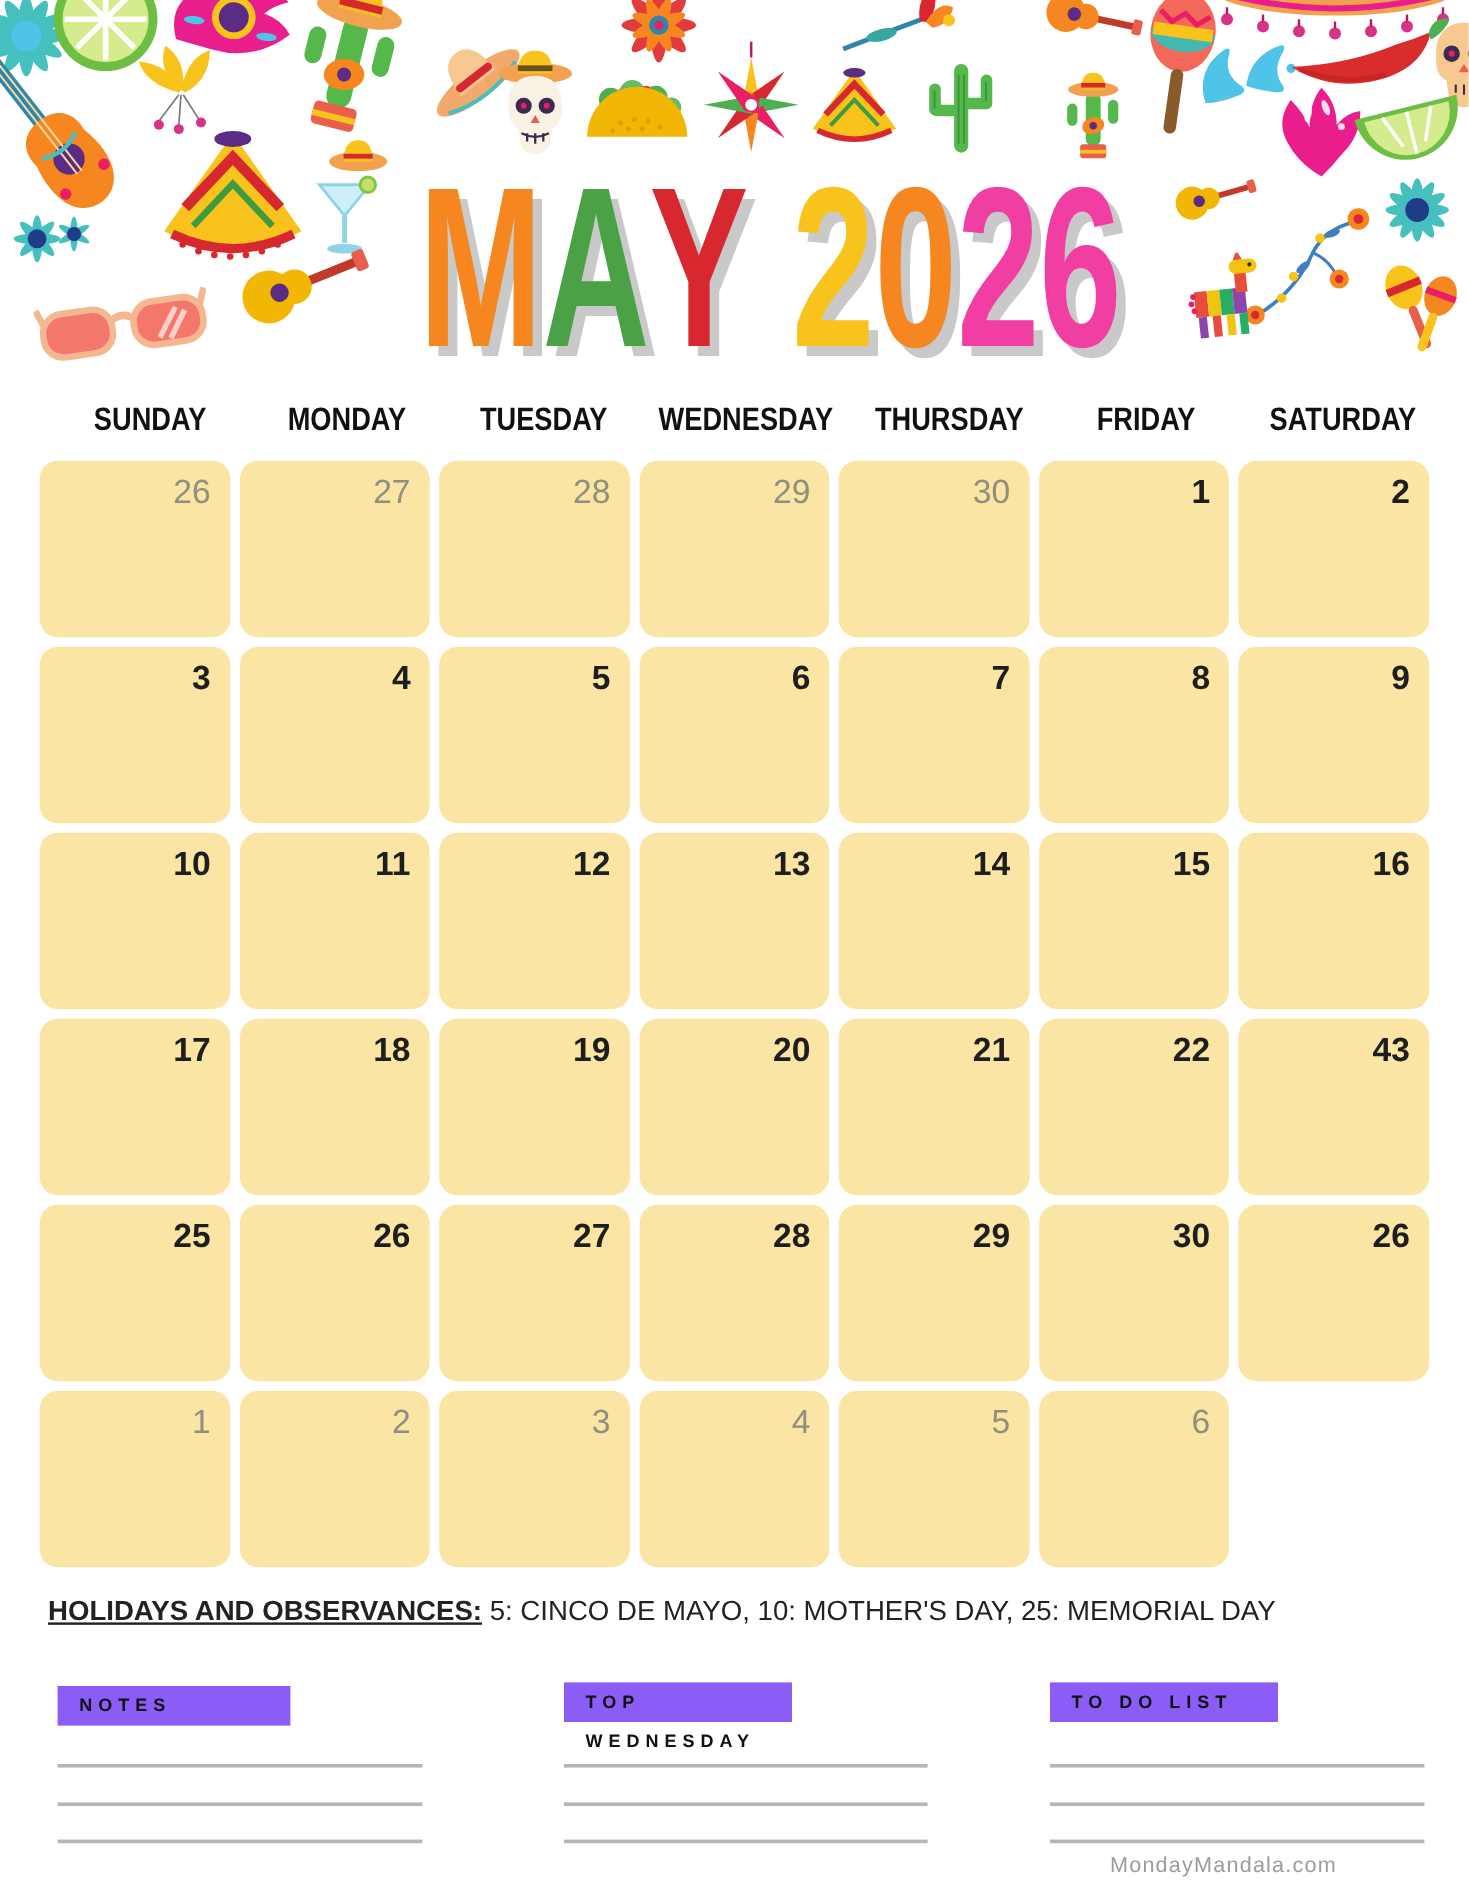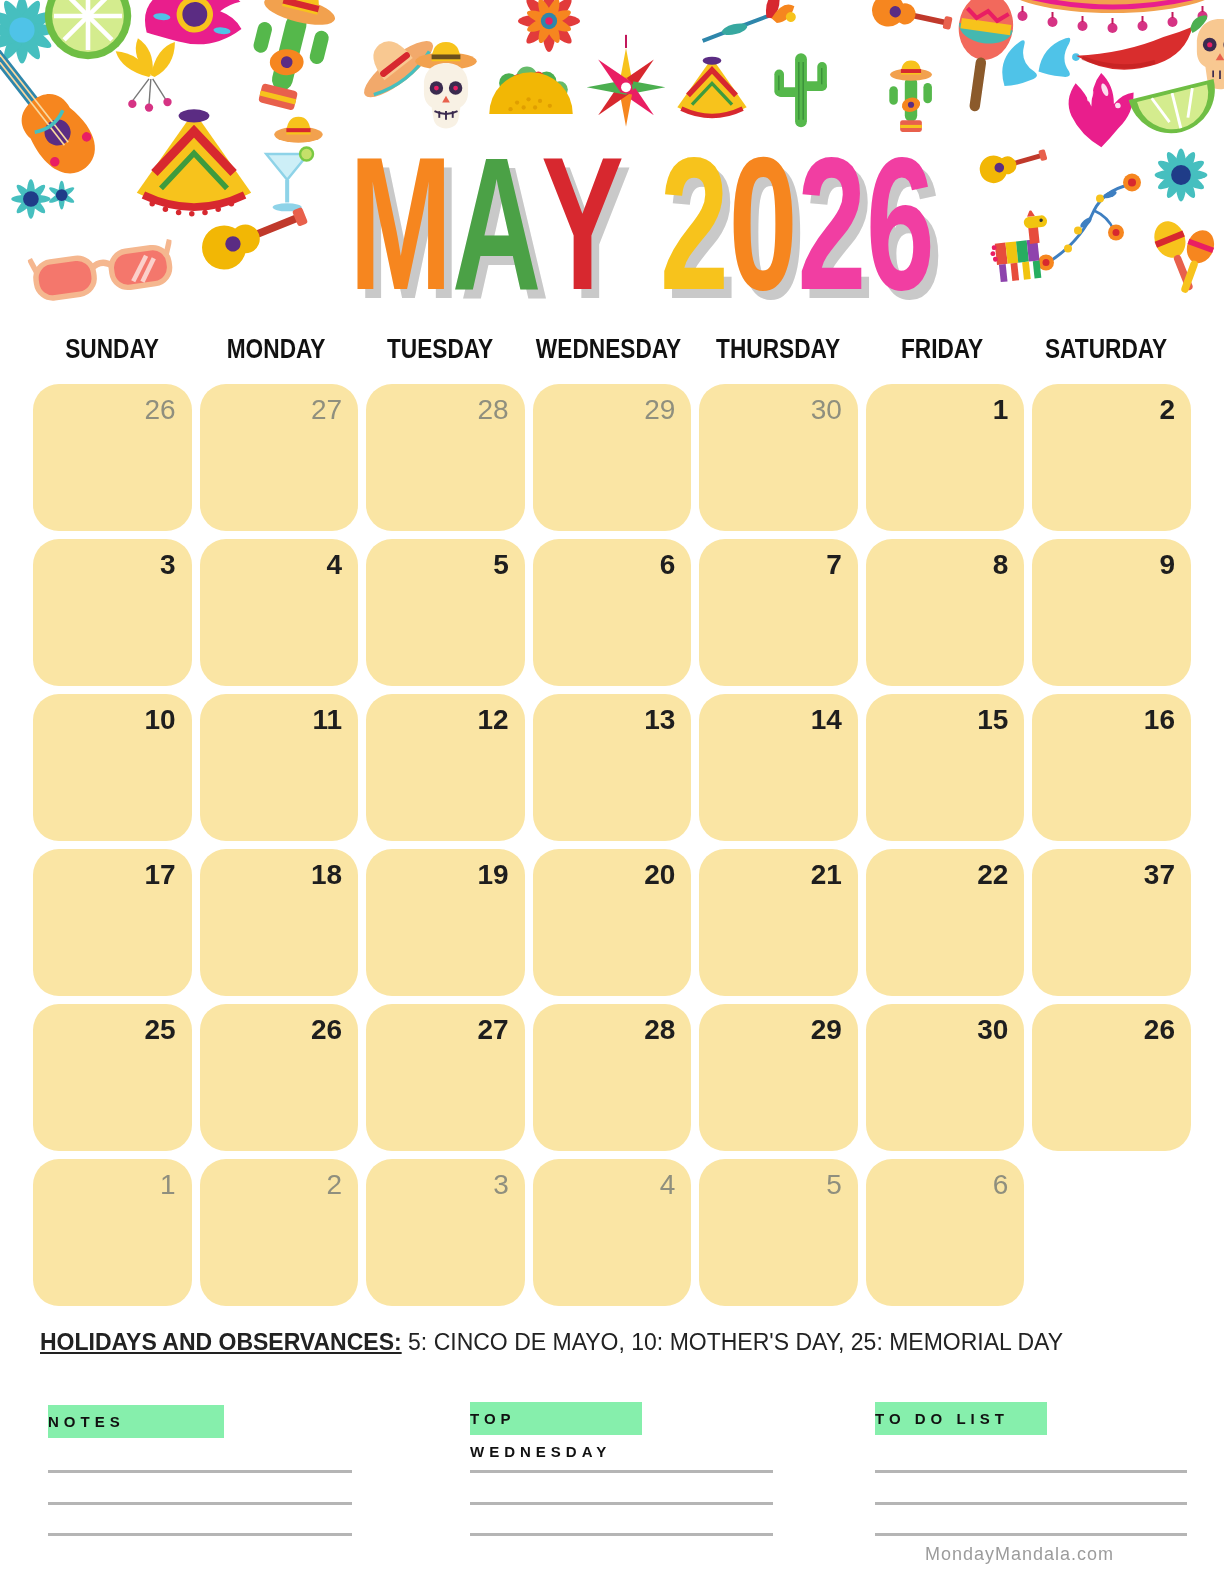--- a/index.html
+++ b/index.html
@@ -7,36 +7,36 @@
         font-family:"Liberation Sans",sans-serif;}
   .dec{position:absolute;}
   
   .title{position:absolute;left:322px;top:148px;width:640px;height:150px;
          display:flex;justify-content:center;align-items:center;
          transform:scaleX(0.65);transform-origin:center;
          font-weight:bold;font-size:190px;line-height:1;letter-spacing:0;}
   .title .lt{text-shadow:12px 9px 0 #c9c9c9;}
   .title .gap{margin-left:56px;}
   
-  .dow{position:absolute;left:30px;top:334px;width:1158px;display:grid;
+  .dow{position:absolute;left:43px;top:334px;width:1158px;display:grid;
        grid-template-columns:repeat(7,1fr);}
   .dow span{display:inline-block;text-align:center;font-weight:bold;font-size:27px;
             color:#111;transform:scaleX(0.84);}
   
   .grid{position:absolute;left:33px;top:384px;width:1158px;display:grid;
         grid-template-columns:repeat(7,1fr);grid-auto-rows:147px;gap:8px;}
-  .cell{position:relative;background:#fae5a4;border-radius:26px;}
+  .cell{position:relative;background:#fae5a4;border-radius:15px;}
   .cell .n{position:absolute;top:10px;right:16px;font-size:28px;font-weight:700;color:#1e1e1e;}
   .cell.out .n{color:#8f8f7e;font-weight:400;}
   
   .holidays{position:absolute;left:40px;top:1329px;font-size:23px;color:#222;white-space:nowrap;}
   .holidays .b{font-weight:bold;text-decoration:underline;}
   
   .section{position:absolute;}
-  .sec-label{background:#86efac;height:33px;line-height:33px;
+  .sec-label{background:#8b5cf6;height:33px;line-height:33px;padding-left:18px;
              font-size:15px;font-weight:bold;letter-spacing:5px;color:#111;}
   .sec-line{position:absolute;left:0;height:3px;background:#b5b5b5;width:100%;}
   
   .footer{position:absolute;left:925px;top:1544px;font-size:18px;color:#9c9c9c;letter-spacing:1px;}
 </style>
 </head>
 <body>
 
 <div class="page">
 
@@ -576,21 +576,21 @@
     <div class="cell">
         <span class="n">20</span>
       </div>
     <div class="cell">
         <span class="n">21</span>
       </div>
     <div class="cell">
         <span class="n">22</span>
       </div>
     <div class="cell">
-        <span class="n">37</span>
+        <span class="n">43</span>
       </div>
 
     <div class="cell">
         <span class="n">25</span>
       </div>
     <div class="cell">
         <span class="n">26</span>
       </div>
     <div class="cell">
         <span class="n">27</span>

